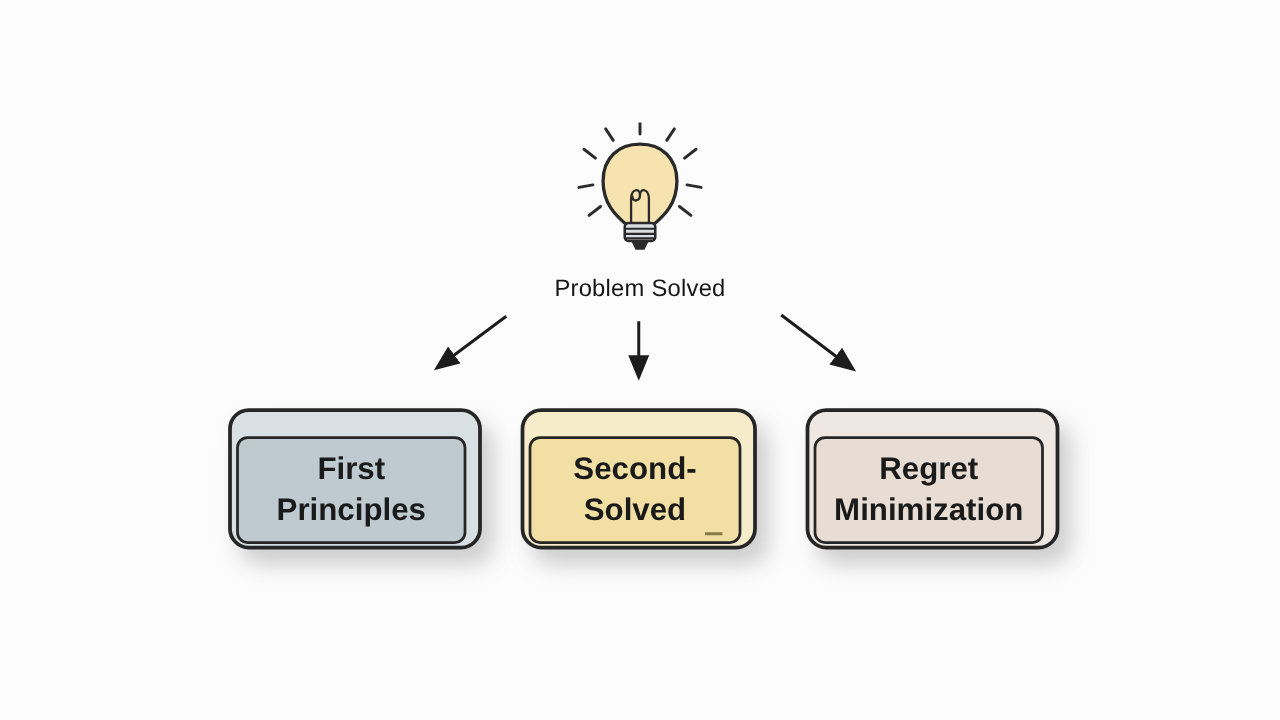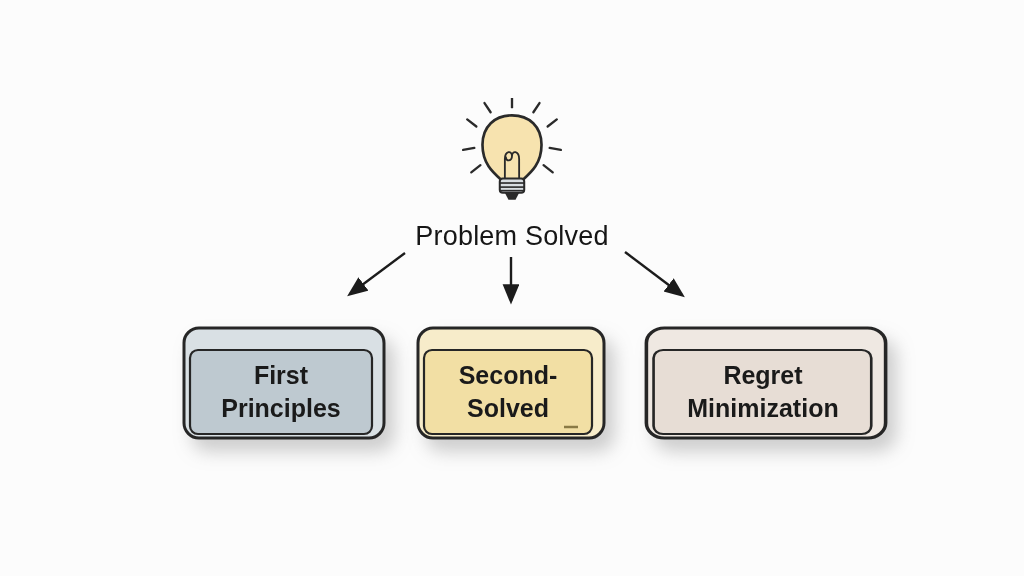--- a/index.html
+++ b/index.html
@@ -12,32 +12,32 @@
   }
   .stage{position:absolute;inset:0;}
 
   
   .bulb{position:absolute;left:455px;top:98px;width:114px;height:112px;}
 
   
   .title{
     position:absolute;left:0;top:221px;width:1024px;
     text-align:center;
-    font-size:27px;font-weight:500;letter-spacing:.2px;
+    font-size:19px;font-weight:500;letter-spacing:.2px;
     color:#161616;
   }
 
   
   .arrows{position:absolute;left:320px;top:246px;width:392px;height:66px;}
 
   
   .box{position:absolute;top:326px;height:114px;}
   .box-1{left:182px;width:204px;border-radius:12px;}
   .box-2{left:416px;width:190px;}
-  .box-3{left:644px;width:204px;padding-left:40px;}
+  .box-3{left:644px;width:204px;}
   .box svg.slab{
     position:absolute;inset:0;width:100%;height:100%;
     filter:drop-shadow(9px 12px 9px rgba(95,95,95,0.30));
   }
   .box .label{
     position:absolute;left:8px;right:14px;top:24px;bottom:6px;
     display:flex;align-items:center;justify-content:center;
     text-align:center;
     font-size:25px;font-weight:700;line-height:33px;
     color:#1a1a1a;

